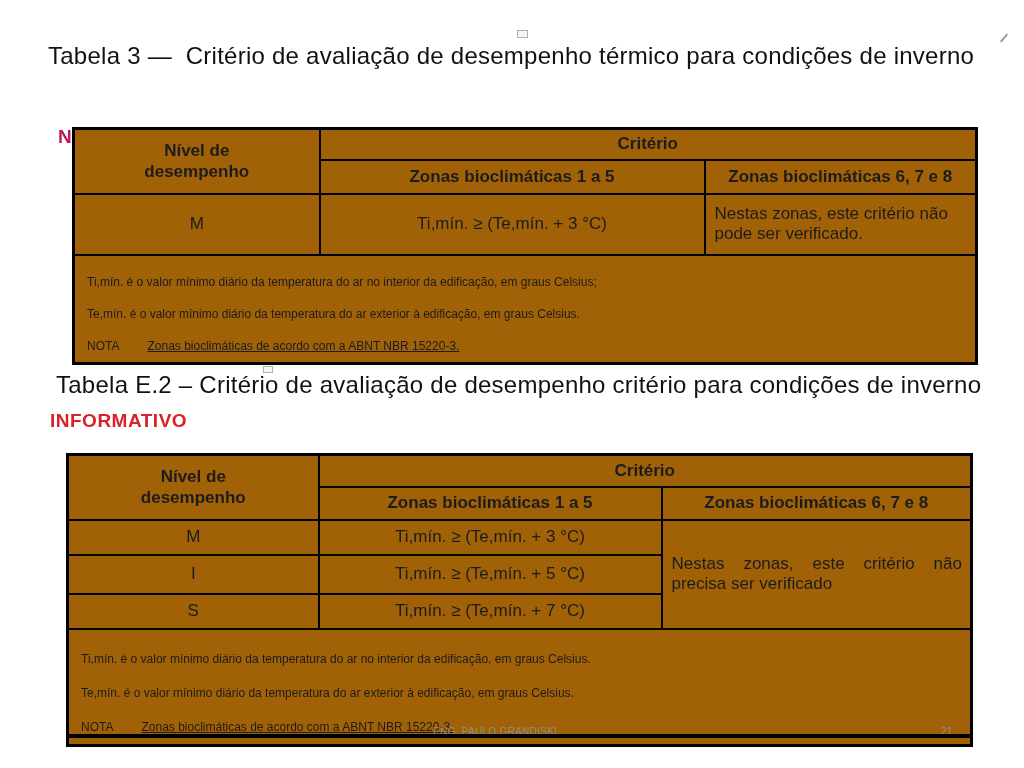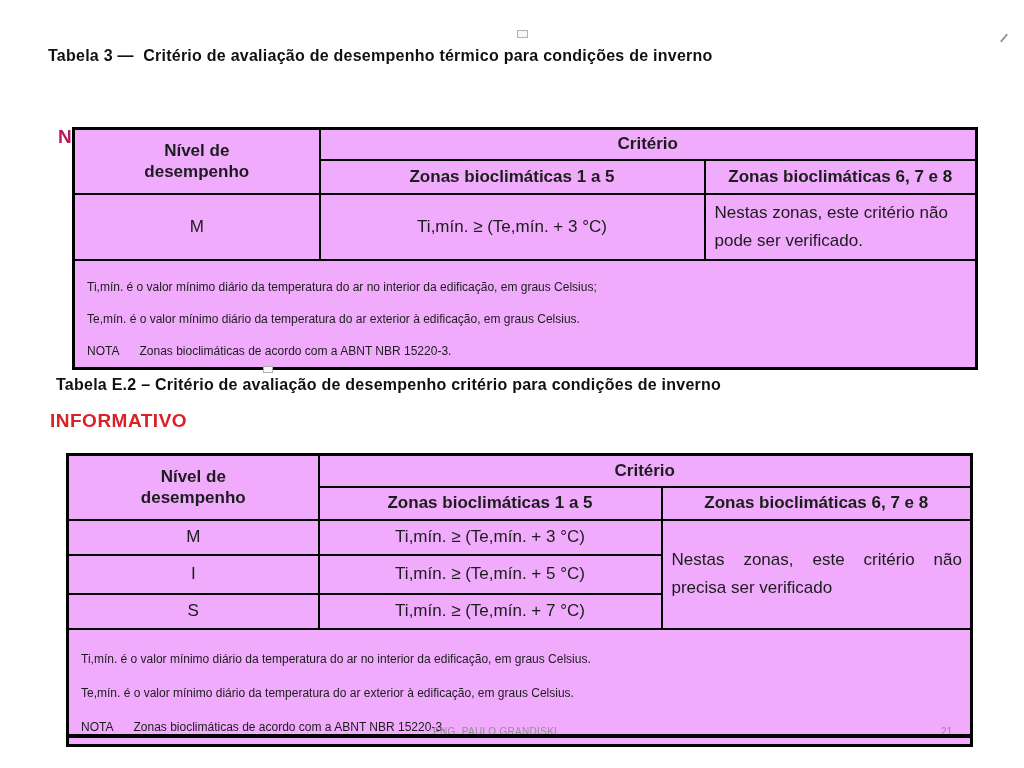--- a/index.html
+++ b/index.html
@@ -1,46 +1,46 @@
 <!DOCTYPE html>
 <html><head>
 <meta charset="utf-8">
 <style>
   html,body{margin:0;padding:0;background:#ffffff;}
   .page{
     position:relative;width:1024px;height:768px;background:#ffffff;
     font-family:"Liberation Sans",sans-serif;color:#1a1a1a;overflow:hidden;
   }
   .title{
-    position:absolute;font-weight:bold;font-size:16px;line-height:24px;
+    position:absolute;font-weight:normal;font-size:24px;line-height:24px;
     color:#111;white-space:pre;letter-spacing:0.25px;
   }
   .tag{
     position:absolute;font-weight:bold;font-size:19px;line-height:22px;
     letter-spacing:0.5px;
   }
   table.crit{
     position:absolute;border-collapse:collapse;table-layout:fixed;
-    background:#f0abfc;border:3px solid #000;
+    background:#a16207;border:3px solid #000;
   }
   table.crit td{
     border:2px solid #000;vertical-align:middle;text-align:center;
     font-size:17px;color:#1c1c1c;padding:0;overflow:hidden;
   }
   table.crit td.hdr{font-weight:bold;}
   table.crit td.note-cell{
-    text-align:left;padding:4px 8px 4px 9px;line-height:28px;margin-left:11px;
+    text-align:left;padding:4px 8px 4px 9px;line-height:20px;margin-left:11px;
   }
   table.crit td.note-cell.justify{text-align:justify;}
   table.crit td.foot{
     text-align:left;font-size:12px;padding:10px 12px 0 12px;line-height:32px;
     vertical-align:top;font-weight:normal;
   }
   .hdr-line{display:block;line-height:21px;}
-  .nota-text{margin-left:20px;}
+  .nota-text{margin-left:28px;text-decoration:underline;}
   .footer-credit,.footer-page{
     position:absolute;font-size:10px;line-height:13px;color:#8f8f8f;
     z-index:3;letter-spacing:0.3px;
   }
   .border-overlay{
     position:absolute;background:#000;z-index:4;
   }
   .artifact-box{
     position:absolute;border:1px solid #b0b0b0;background:#f7f7f7;z-index:1;
   }

